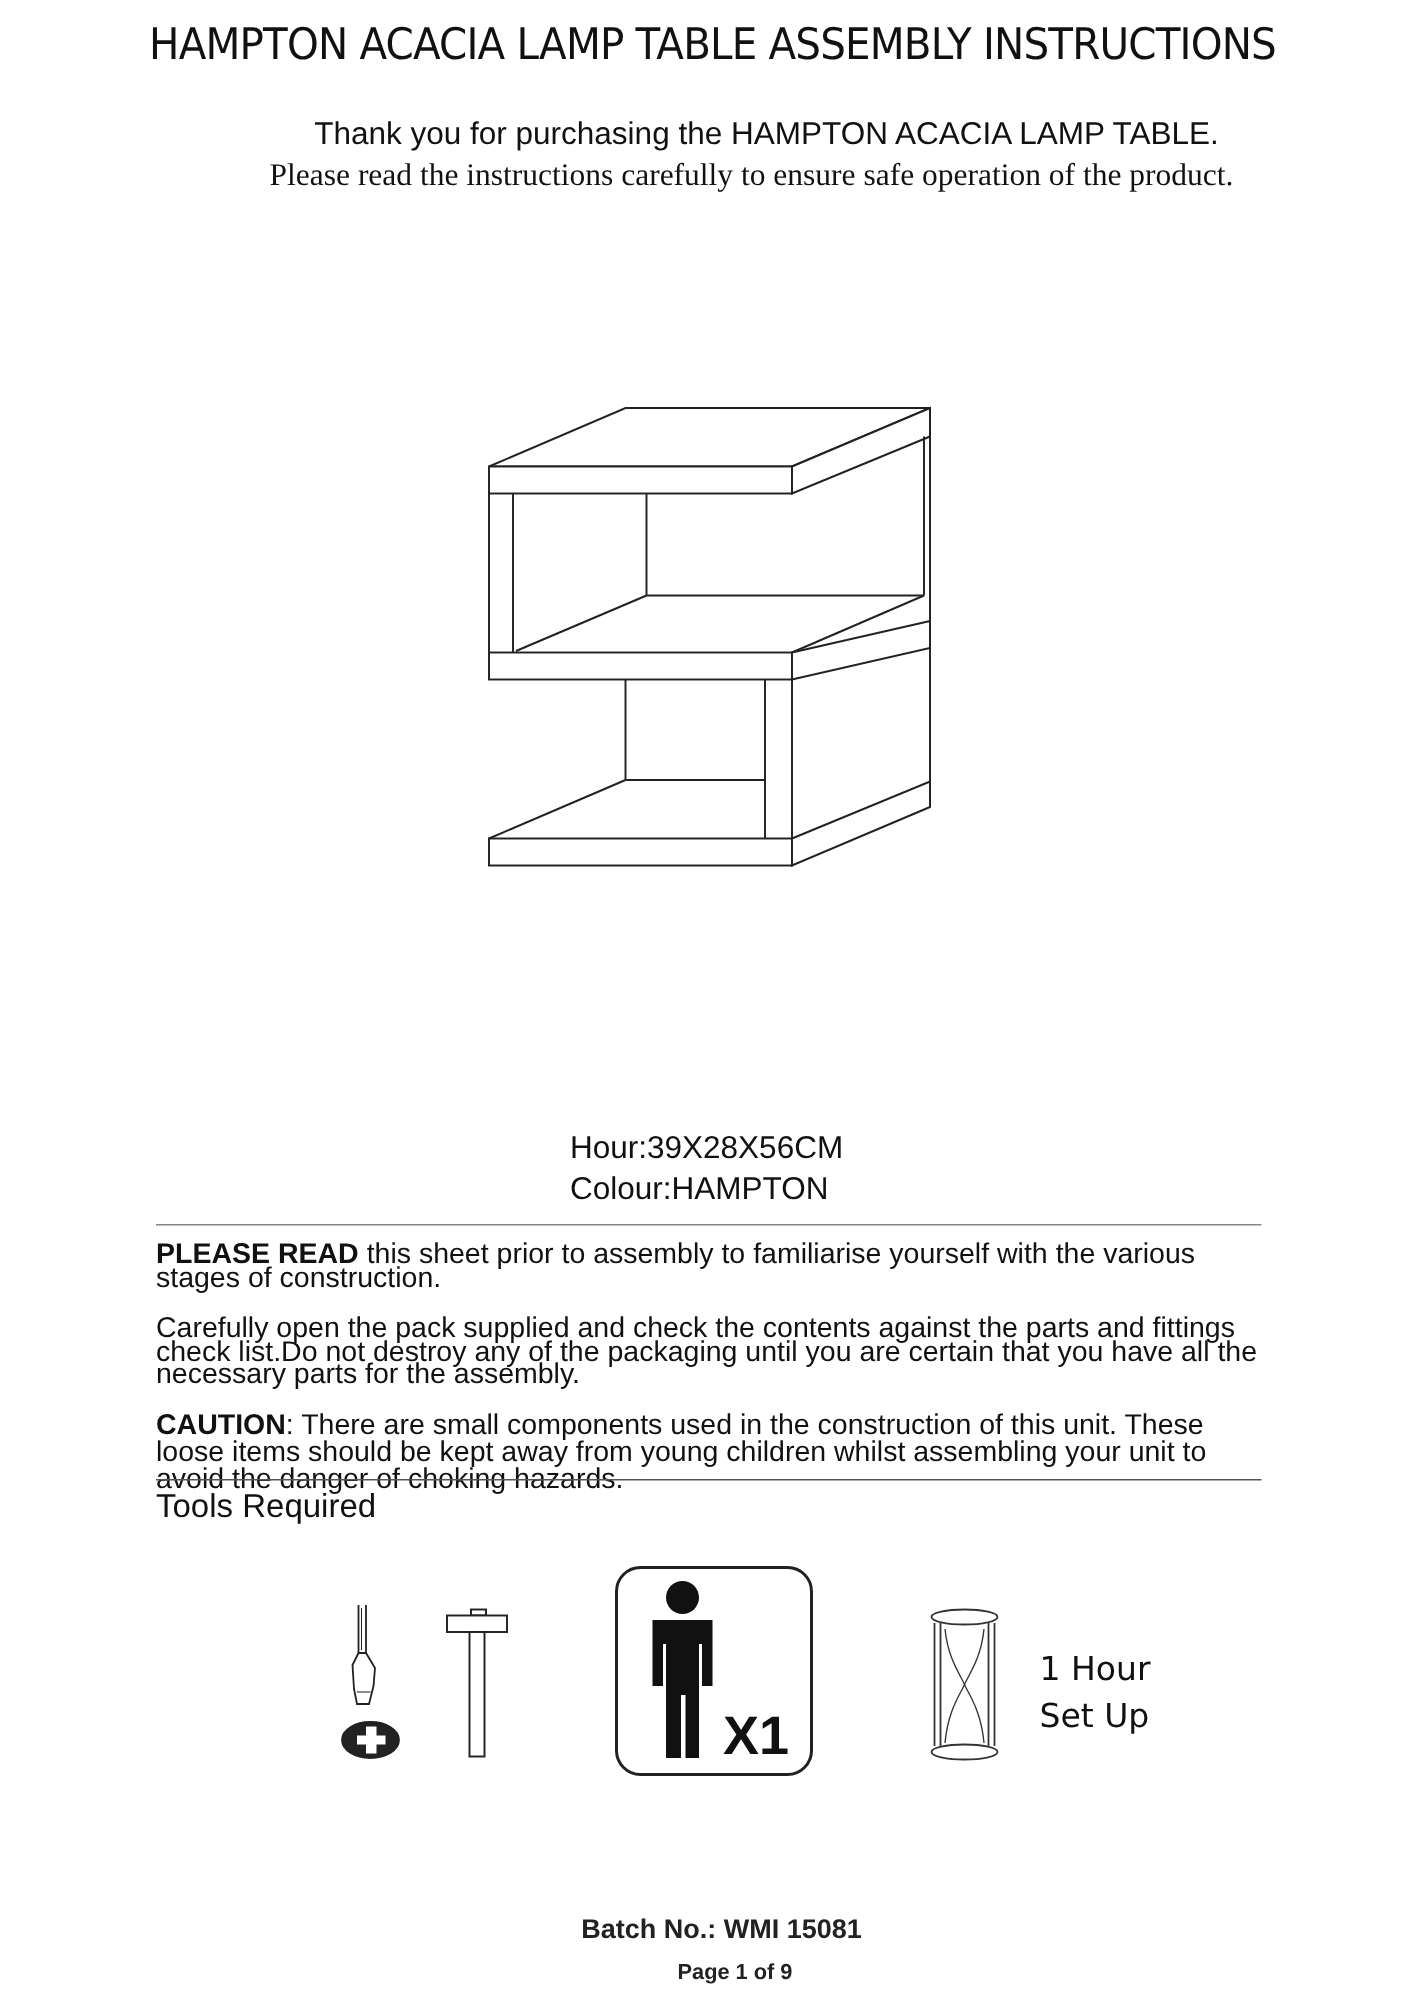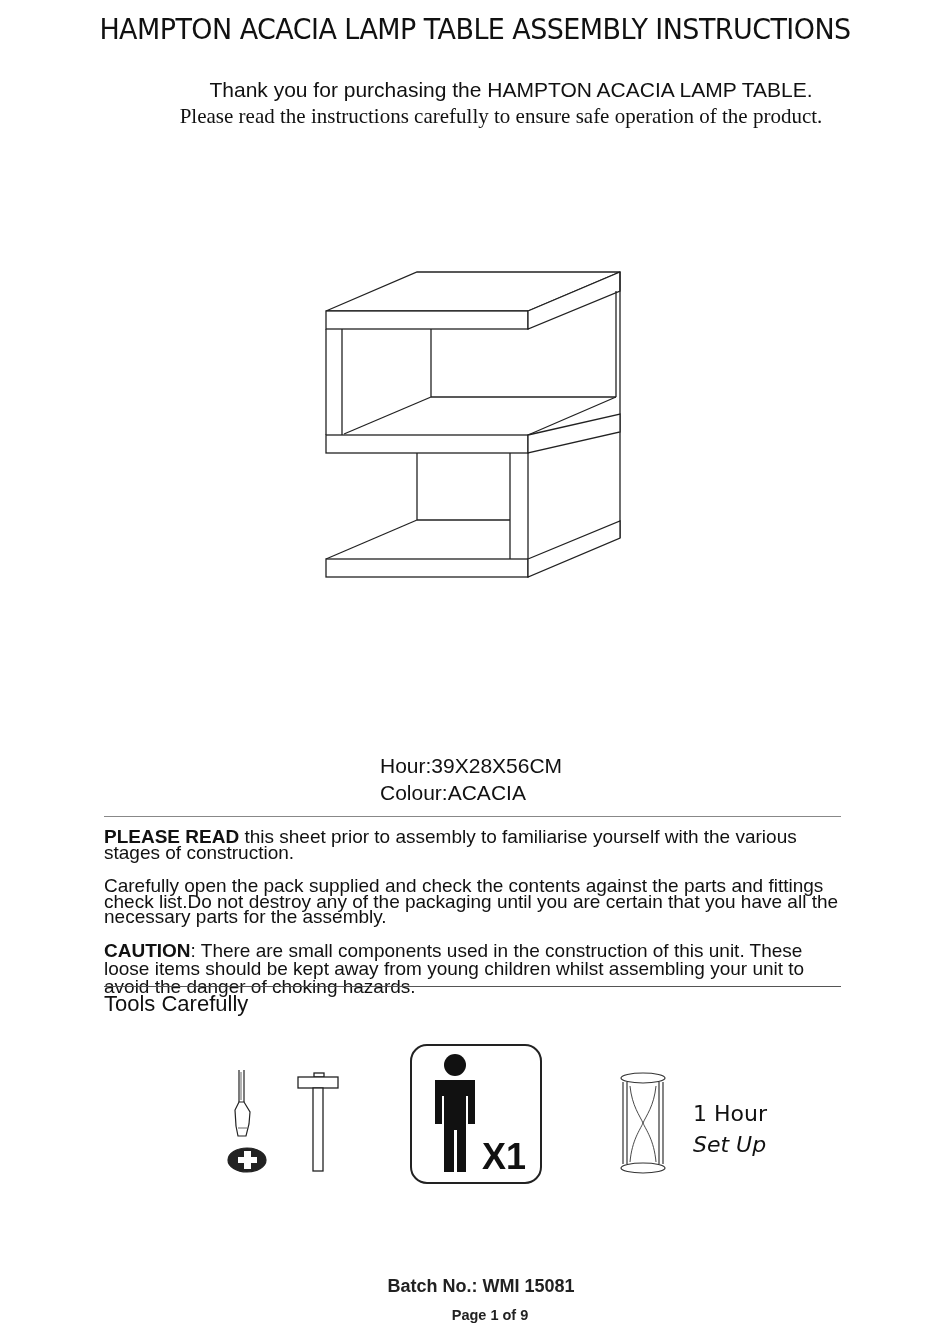--- a/index.html
+++ b/index.html
@@ -21,21 +21,21 @@
   #p2 { top:878px; }
   #p3 { top:942px; line-height:18px; }
   .para b { font-weight:bold; }
   #tools-heading { left:104px; top:991px; font-size:22px; color:#111; }
   #screwdriver { left:222px; top:1068px; width:50px; height:110px; }
   #hammer { left:292px; top:1072px; width:50px; height:102px; }
   #person-box { left:410px; top:1044px; width:149px; height:140px; }
   #hourglass { left:618px; top:1072px; width:52px; height:102px; }
   .hourtext { left:693px; font-family:"DejaVu Sans", sans-serif; font-size:22px; color:#111; }
   #hour1 { top:1101px; }
-  #hour2 { top:1132px;font-style:italic; }
+  #hour2 { top:1132px; }
   #batch { left:0; width:950px; top:1276px; text-align:center; font-weight:bold; font-size:18px; color:#222; padding-left:12px; box-sizing:border-box; }
   #page { left:0; width:950px; top:1307px; text-align:center; font-weight:bold; font-size:14.5px; color:#222; padding-left:30px; box-sizing:border-box; }
 </style>
 </head>
 <body>
 
 <div class="abs" id="title">HAMPTON ACACIA LAMP TABLE ASSEMBLY INSTRUCTIONS</div>
 <div class="abs intro" id="intro1">Thank you for purchasing the HAMPTON ACACIA LAMP TABLE.</div>
 <div class="abs intro" id="intro2">Please read the instructions carefully to ensure safe operation of the product.</div>
 
@@ -64,31 +64,31 @@
 
   <line x1="107" y1="193" x2="107" y2="260"></line>
   <line x1="107" y1="260" x2="200" y2="260"></line>
   <line x1="107" y1="260" x2="16" y2="299"></line>
 
   <rect x="16" y="299" width="202" height="18" fill="#fff"></rect>
   <polygon points="218,299 310,261 310,278 218,317" fill="#fff"></polygon>
 </svg>
 
 <div class="abs spec" id="size">Hour:39X28X56CM</div>
-<div class="abs spec" id="colour">Colour:ACACIA</div>
+<div class="abs spec" id="colour">Colour:HAMPTON</div>
 
 <div class="abs rule" id="rule1"></div>
 
 <div class="abs para" id="p1"><b>PLEASE READ</b><span> this sheet prior to assembly to familiarise yourself with the various stages of construction.</span></div>
 <div class="abs para" id="p2"><span>Carefully open the pack supplied and check the contents against the parts and fittings check list.Do not destroy any of the packaging until you are certain that you have all the necessary parts for the assembly.</span></div>
 <div class="abs para" id="p3"><b>CAUTION</b><span>: There are small components used in the construction of this unit. These loose items should be kept away from young children whilst assembling your unit to avoid the danger of choking hazards.</span></div>
 
 <div class="abs rule" id="rule2"></div>
 
-<div class="abs" id="tools-heading">Tools Carefully</div>
+<div class="abs" id="tools-heading">Tools Required</div>
 
 <svg class="abs" id="screwdriver" viewBox="0 0 50 110" fill="none" stroke="#222" stroke-width="1.2">
   <line x1="17" y1="2" x2="17" y2="34"></line>
   <line x1="22" y1="2" x2="22" y2="34"></line>
   <line x1="19" y1="4" x2="19" y2="32" stroke-width="0.7"></line>
   <path d="M17,34 L13,42 L14,58 L16,68 L24,68 L27,56 L28,44 L22,34 Z" fill="#fff"></path>
   <path d="M16,60 L25,60" stroke-width="0.7"></path>
   <ellipse cx="25" cy="92" rx="19" ry="12" fill="#222"></ellipse>
   <rect x="22" y="83" width="7" height="18" fill="#fff" stroke="none"></rect>
   <rect x="16" y="89" width="19" height="6" fill="#fff" stroke="none"></rect>

